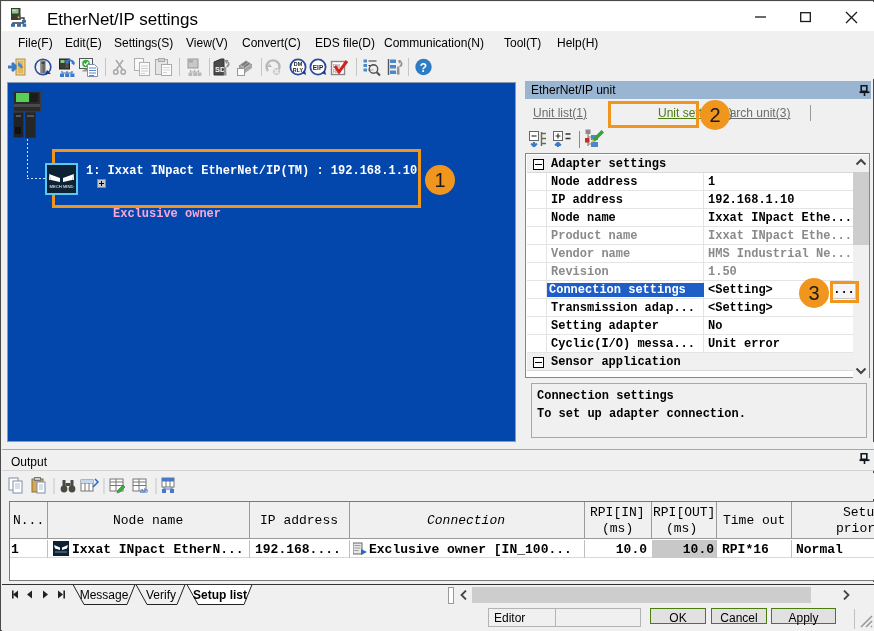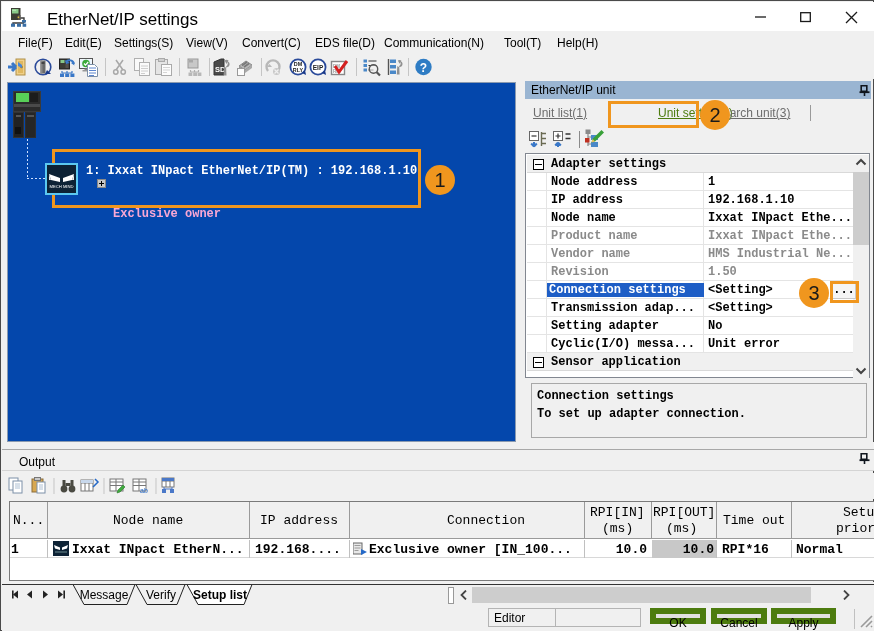--- a/index.html
+++ b/index.html
@@ -41,28 +41,28 @@
 .gut { position:absolute; left:19px; top:0; width:1px; height:18px; background:#e4e4e4; }
 .colsep { position:absolute; left:176px; top:0; width:1px; height:18px; background:#e4e4e4; }
 
 .sbv { position:absolute; background:#f0f0f0; }
 .sbbtn { position:absolute; left:0; width:16px; height:15px; background:#f0f0f0; color:#505050; text-align:center; }
 .sbthumb { position:absolute; left:0; width:16px; background:#cdcdcd; }
 
 #descbox { position:absolute; left:6px; top:302px; width:336px; height:55px; background:#f0f0f0; border:1px solid #a8a8a8; }
 
 
-#outhdr { position:absolute; left:1px; top:441px; width:872px; height:29px; background:#f0f0f0; font-size:12px; padding:13px 0 0 17px; border-top:0; }
+#outhdr { position:absolute; left:1px; top:441px; width:872px; height:29px; background:#f0f0f0; font-size:12px; padding:13px 0 0 9px; border-top:0; }
 #outhdr::before { content:""; position:absolute; left:0; top:7px; width:872px; height:1px; background:#a8a8a8; }
 #outhdr::after { content:""; position:absolute; left:0; top:28px; width:872px; height:1px; background:#d4d4d4; }
 #outtoolbar { position:absolute; left:1px; top:472px; width:872px; height:26px; background:#f0f0f0; }
 #outtable { position:absolute; left:8px; top:500px; width:866px; height:80px; background:#fff; border:1px solid #7a7a7a; border-right:none; }
 #tabsrow { position:absolute; left:1px; top:581px; width:872px; height:24px; background:#f0f0f0; }
 #statusbar { position:absolute; left:1px; top:605px; width:872px; height:25px; background:#f0f0f0; }
-.btn { position:absolute; top:2px; height:16px; background:#e1e1e1; border:6px solid #4d7c0f; font-size:12px; text-align:center; line-height:18px; }
+.btn { position:absolute; top:2px; height:16px; background:#e1e1e1; border:1px solid #4d7c0f; font-size:12px; text-align:center; line-height:18px; }
 .sunken { position:absolute; top:2px; height:19px; background:#f0f0f0; border:1px solid #b4b4b4; font-size:12px; line-height:18px; padding-left:5px; }
 
 .ocircle { position:absolute; width:30px; height:30px; border-radius:50%; background:#f0961e; color:#1a1a1a; font-size:20px; text-align:center; line-height:30px; font-family:"Liberation Sans",sans-serif; }
 .hv { position:absolute; top:0; width:1px; height:37px; background:#9a9a9a; }
 .rv { position:absolute; top:0; width:1px; height:18px; background:#c0c0c0; }
 .hdtxt { font-size:13px; color:#000; white-space:pre; }
 .rwtxt { font-size:13px; font-weight:bold; color:#000; white-space:pre; top:2px; }
 
 </style>
 </head>
@@ -492,21 +492,21 @@
     <div class="hv" style="left:37px;"></div>
     <div class="hv" style="left:239px;"></div>
     <div class="hv" style="left:339px;"></div>
     <div class="hv" style="left:574px;"></div>
     <div class="hv" style="left:641px;"></div>
     <div class="hv" style="left:706px;"></div>
     <div class="hv" style="left:781px;"></div>
     <div class="mono abs hdtxt" style="left:3px; top:11px;">N...</div>
     <div class="mono abs hdtxt" style="left:103px; top:11px;">Node name</div>
     <div class="mono abs hdtxt" style="left:250px; top:11px;">IP address</div>
-    <div class="mono abs hdtxt" style="left:437px; top:11px;">Connection</div>
+    <div class="mono abs hdtxt" style="left:417px; top:11px;font-style:italic;">Connection</div>
     <div class="mono abs hdtxt" style="left:580px; top:3px;">RPI[IN]</div>
     <div class="mono abs hdtxt" style="left:592px; top:19px;">(ms)</div>
     <div class="mono abs hdtxt" style="left:643px; top:3px;">RPI[OUT]</div>
     <div class="mono abs hdtxt" style="left:656px; top:19px;">(ms)</div>
     <div class="mono abs hdtxt" style="left:713px; top:11px;">Time out</div>
     <div class="mono abs hdtxt" style="left:833px; top:3px;">Setup</div>
     <div class="mono abs hdtxt" style="left:826px; top:19px;">prior</div>
 
     <div class="abs" style="left:0; top:38px; width:865px; height:18px; border-bottom:1px solid #d8d8d8;">
       <div class="rv" style="left:37px;"></div>

